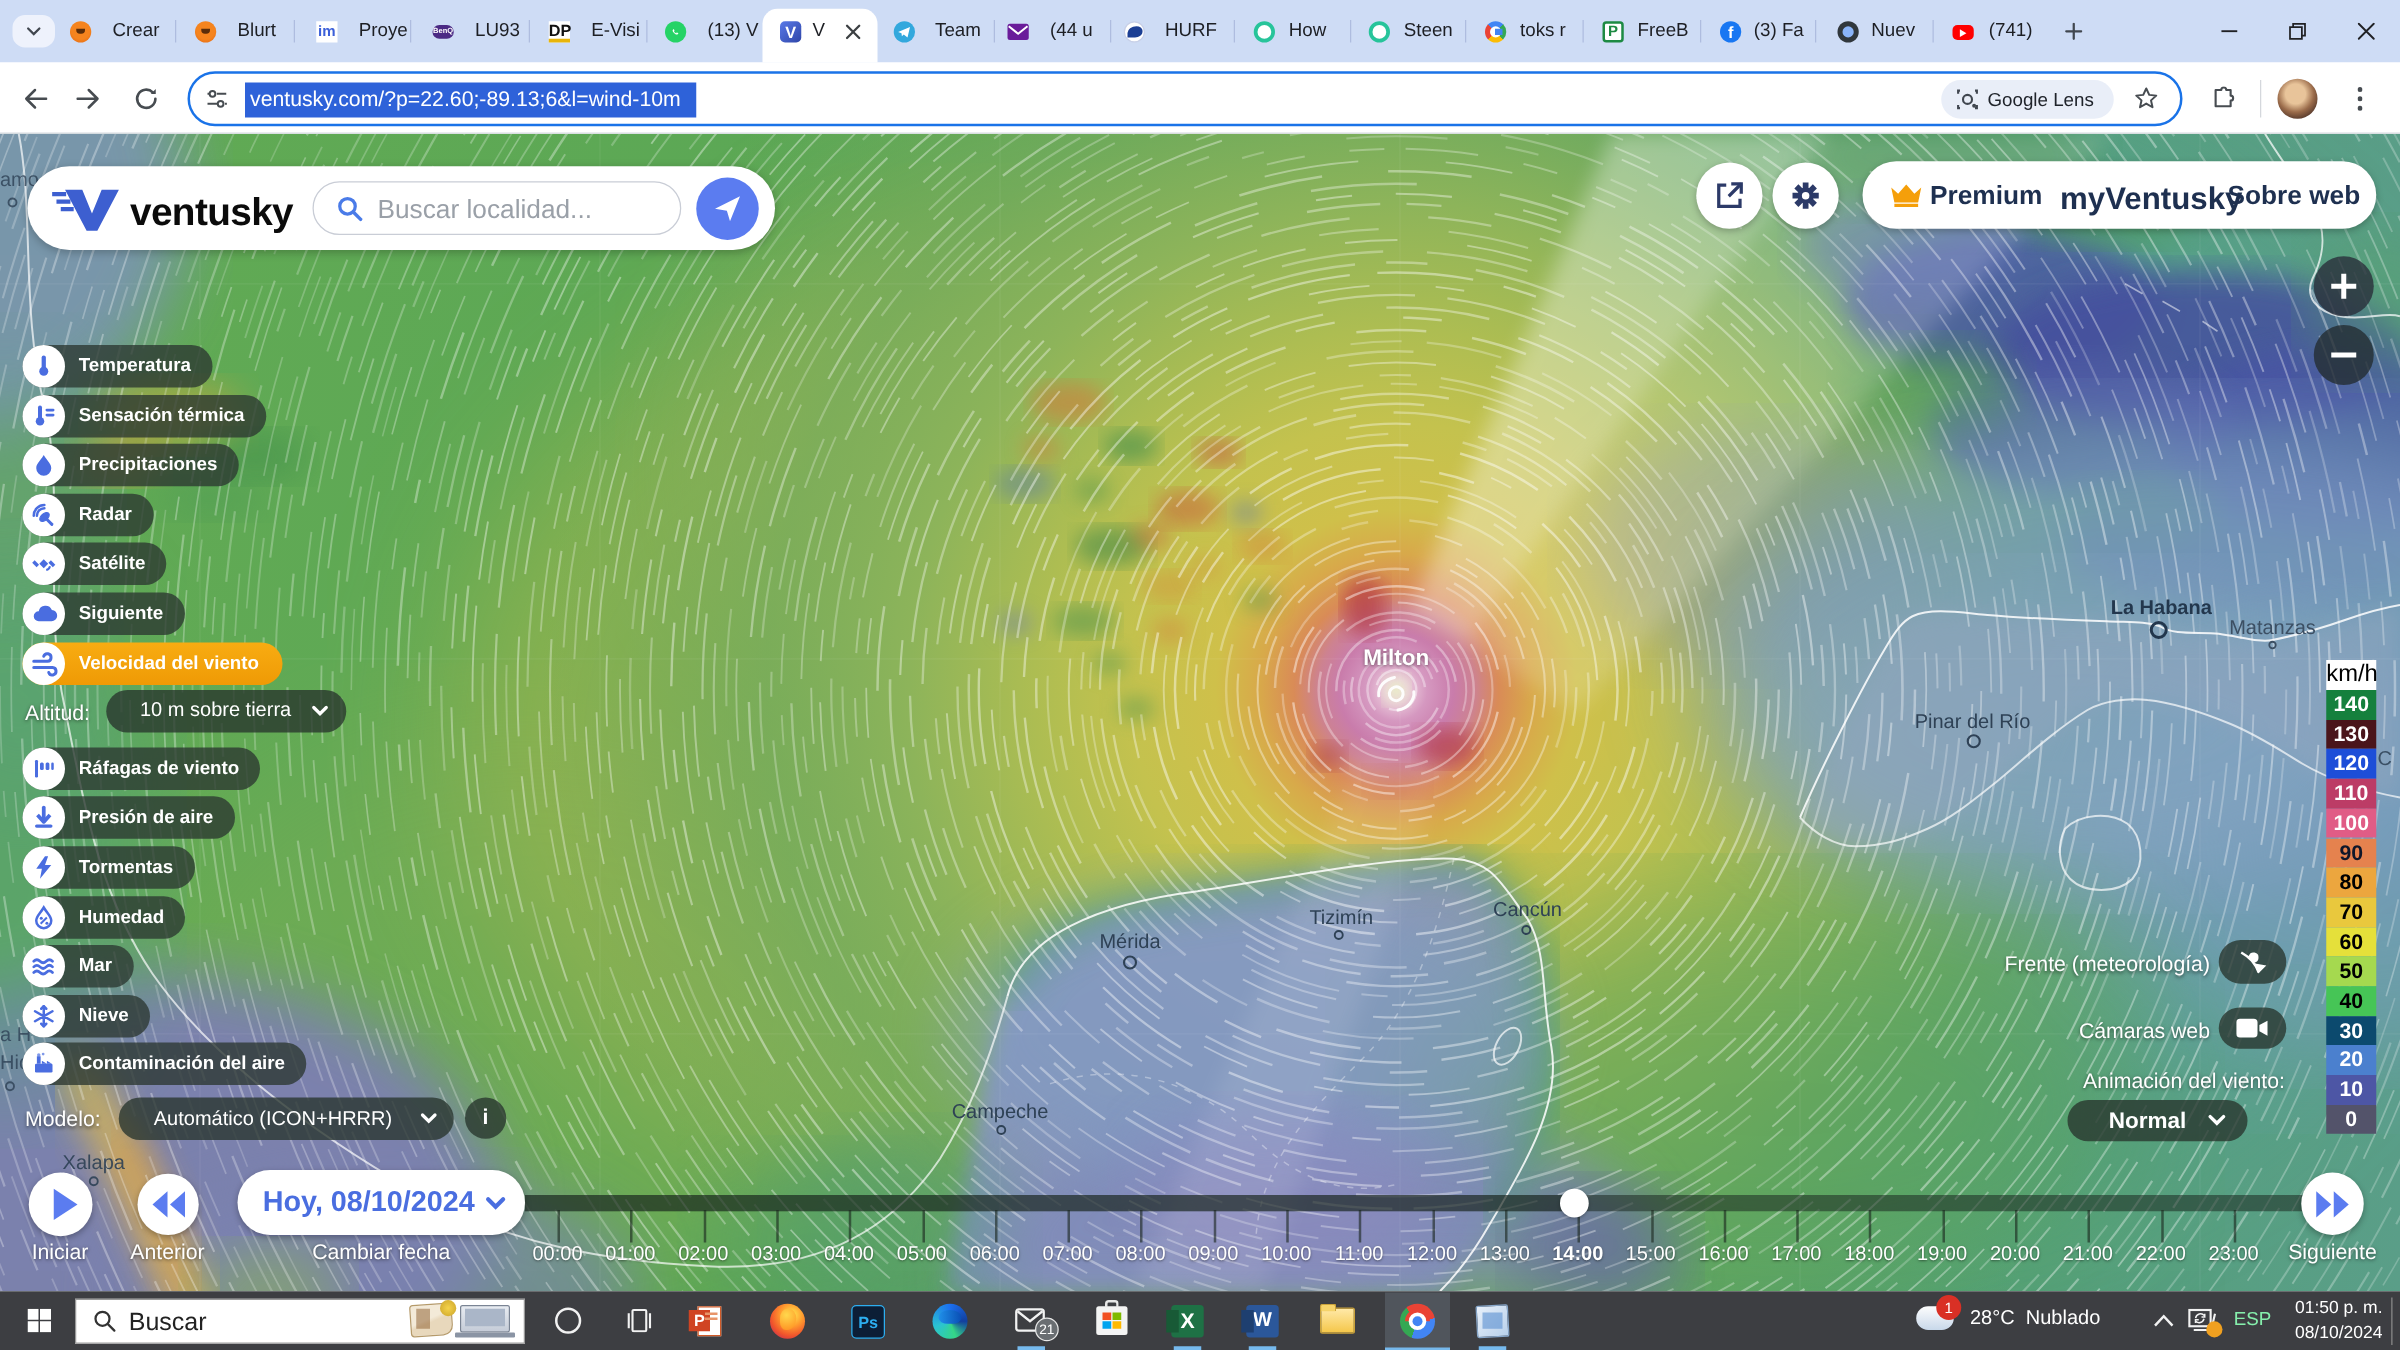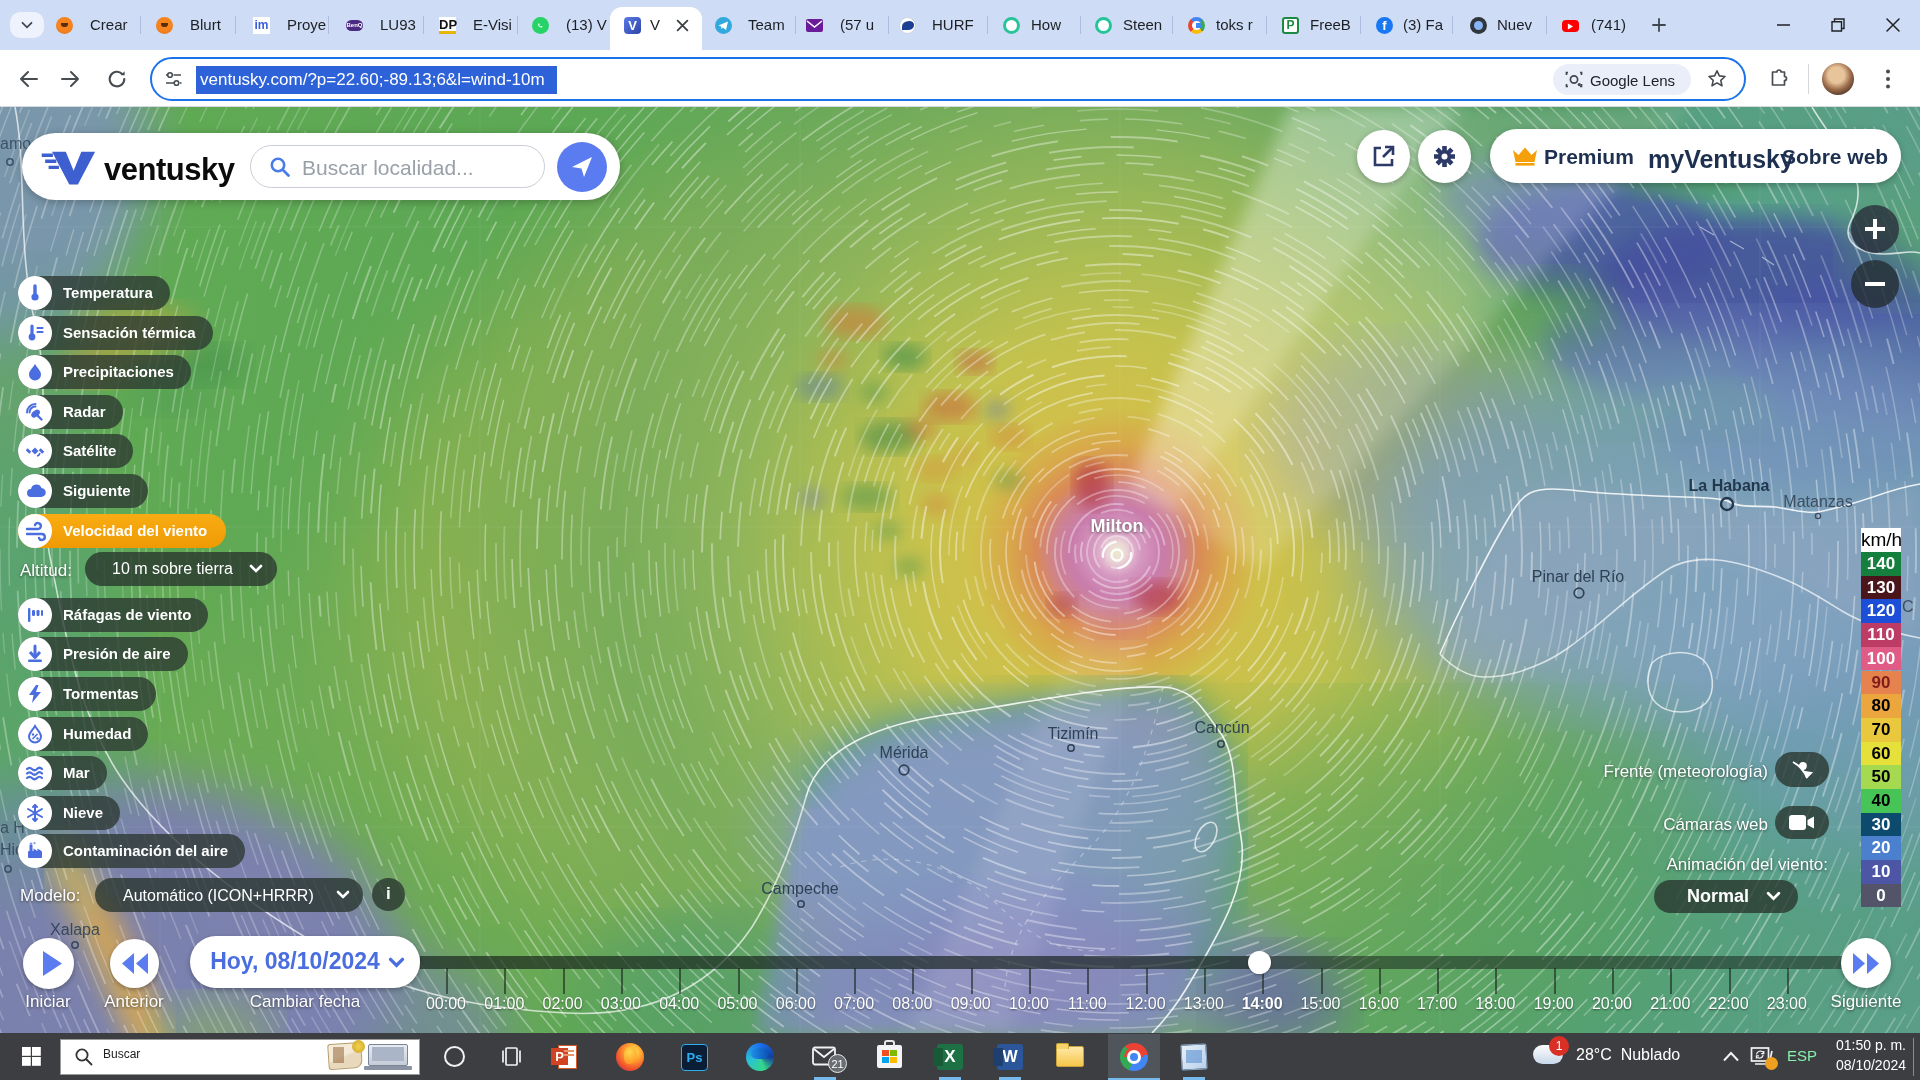--- a/index.html
+++ b/index.html
@@ -62,21 +62,21 @@
 <div class="fava" style="left:715px;border-radius:50%;background:#32a8dd;"></div>
 <svg class="abs" style="left:718px;top:21px;" width="11" height="10" viewBox="0 0 11 10">
       <path d="M0.5 4.5 L10 0.5 L8 9 L5 6.5 L3.5 8 L3.2 5.6 Z" fill="#fff"></path>
     </svg>
 <div class="tabtxt" style="left:748px;color:#1d1f24;">Team</div>
 <div class="tabdiv" style="left:795px;"></div>
 <div class="fava" style="left:806px;top:19px;height:13px;background:#6a1b9a;border-radius:2px;"></div>
 <svg class="abs" style="left:806px;top:19px;" width="17" height="13" viewBox="0 0 17 13">
       <path d="M1 2l7.5 6L16 2" stroke="#fff" stroke-width="1.6" fill="none"></path>
     </svg>
-<div class="tabtxt" style="left:840px;color:#1d1f24;">(57 u</div>
+<div class="tabtxt" style="left:840px;color:#1d1f24;">(44 u</div>
 <div class="tabdiv" style="left:888px;"></div>
 <div class="fava" style="left:899px;border-radius:50%;background:#fff;border:1px solid #c8d0e8;"></div>
 <div class="abs" style="left:902px;top:21px;width:12px;height:9px;border-radius:60% 40% 50% 0;background:#1c3f94;"></div>
 <div class="tabtxt" style="left:932px;color:#1d1f24;">HURF</div>
 <div class="tabdiv" style="left:987px;"></div>
 <div class="fava" style="left:1003px;border-radius:50%;background:#fff;border:3px solid #27c49a;"></div>
 <div class="tabtxt" style="left:1031px;color:#1d1f24;">How</div>
 <div class="tabdiv" style="left:1080px;"></div>
 <div class="fava" style="left:1095px;border-radius:50%;background:#fff;border:3px solid #27c49a;"></div>
 <div class="tabtxt" style="left:1123px;color:#1d1f24;">Steen</div>
@@ -782,21 +782,21 @@
       <path d="M2 2l5 5 5-5" stroke="#fff" stroke-width="2.6" fill="none" stroke-linecap="round"></path>
     </svg>
   </div>
 
 <div class="abs" style="left:1861px;top:528px;width:40px;height:24px;background:#fff;color:#000;font-size:19px;text-align:center;line-height:24px;">km/h</div>
 <div class="scalecell" style="top:552.0px;background:#15803d;color:#fff;">140</div>
 <div class="scalecell" style="top:575.7px;background:#4a151b;color:#fff;">130</div>
 <div class="scalecell" style="top:599.4px;background:#1d4ed8;color:#fff;">120</div>
 <div class="scalecell" style="top:623.1px;background:#bc3c66;color:#fff;">110</div>
 <div class="scalecell" style="top:646.8px;background:#e05c86;color:#fff;">100</div>
-<div class="scalecell" style="top:670.5px;background:#e5824e;color:#7f1d1d;text-align:center;">90</div>
+<div class="scalecell" style="top:670.5px;background:#e5824e;color:#0f172a;text-align:center;">90</div>
 <div class="scalecell" style="top:694.2px;background:#eca63e;color:#000;">80</div>
 <div class="scalecell" style="top:717.9px;background:#e9c83d;color:#000;">70</div>
 <div class="scalecell" style="top:741.6px;background:#e5e03a;color:#000;">60</div>
 <div class="scalecell" style="top:765.3px;background:#a5d94f;color:#000;">50</div>
 <div class="scalecell" style="top:789.0px;background:#46c556;color:#000;">40</div>
 <div class="scalecell" style="top:812.7px;background:#0c4a6e;color:#fff;">30</div>
 <div class="scalecell" style="top:836.4px;background:#4b80ce;color:#fff;">20</div>
 <div class="scalecell" style="top:860.1px;background:#4d56a5;color:#fff;">10</div>
 <div class="scalecell" style="top:883.8px;background:#53536a;color:#fff;">0</div>
 
@@ -883,21 +883,21 @@
         <rect x="0" y="10" width="8.8" height="8.8"></rect>
         <rect x="10" y="10" width="8.8" height="8.8"></rect>
       </g>
     </svg>
 
   <div class="abs" style="left:60px;top:6px;width:360px;height:36px;background:#fff;border:1px solid #9a9a9a;"></div>
   <svg class="abs" style="left:74px;top:14px;" width="19" height="19" viewBox="0 0 19 19">
       <circle cx="8" cy="8" r="5.6" stroke="#333" stroke-width="1.8" fill="none"></circle>
       <path d="M12.5 12.5l5 5" stroke="#333" stroke-width="1.8" stroke-linecap="round"></path>
     </svg>
-  <div class="abs" style="left:103px;top:14px;font-size:12px;color:#222;">Buscar</div>
+  <div class="abs" style="left:103px;top:14px;font-size:20px;color:#222;">Buscar</div>
 
   <div class="abs" style="left:328px;top:10px;width:34px;height:26px;background:linear-gradient(160deg,#f3ead8 45%,#e8d8bc 55%);border:1px solid #b59a6a;border-radius:3px 8px 8px 3px;transform:rotate(-4deg);"></div>
   <div class="abs" style="left:333px;top:14px;width:11px;height:16px;background:#8a5a2a;opacity:.5;"></div>
   <div class="abs" style="left:352px;top:7px;width:13px;height:13px;border-radius:50%;background:radial-gradient(circle,#f5d34a,#caa22a);"></div>
   <div class="abs" style="left:368px;top:11px;width:40px;height:22px;background:linear-gradient(180deg,#e8ecf2,#c5ccd8);border:1px solid #7a8494;border-radius:2px;"></div>
   <div class="abs" style="left:372px;top:14px;width:32px;height:14px;background:#aab6c8;"></div>
   <div class="abs" style="left:364px;top:33px;width:48px;height:4px;background:#8a94a4;border-radius:1px;"></div>
 
   <div class="abs" style="left:444px;top:13px;width:21px;height:21px;border-radius:50%;border:2.4px solid #f2f2f2;"></div>
 

